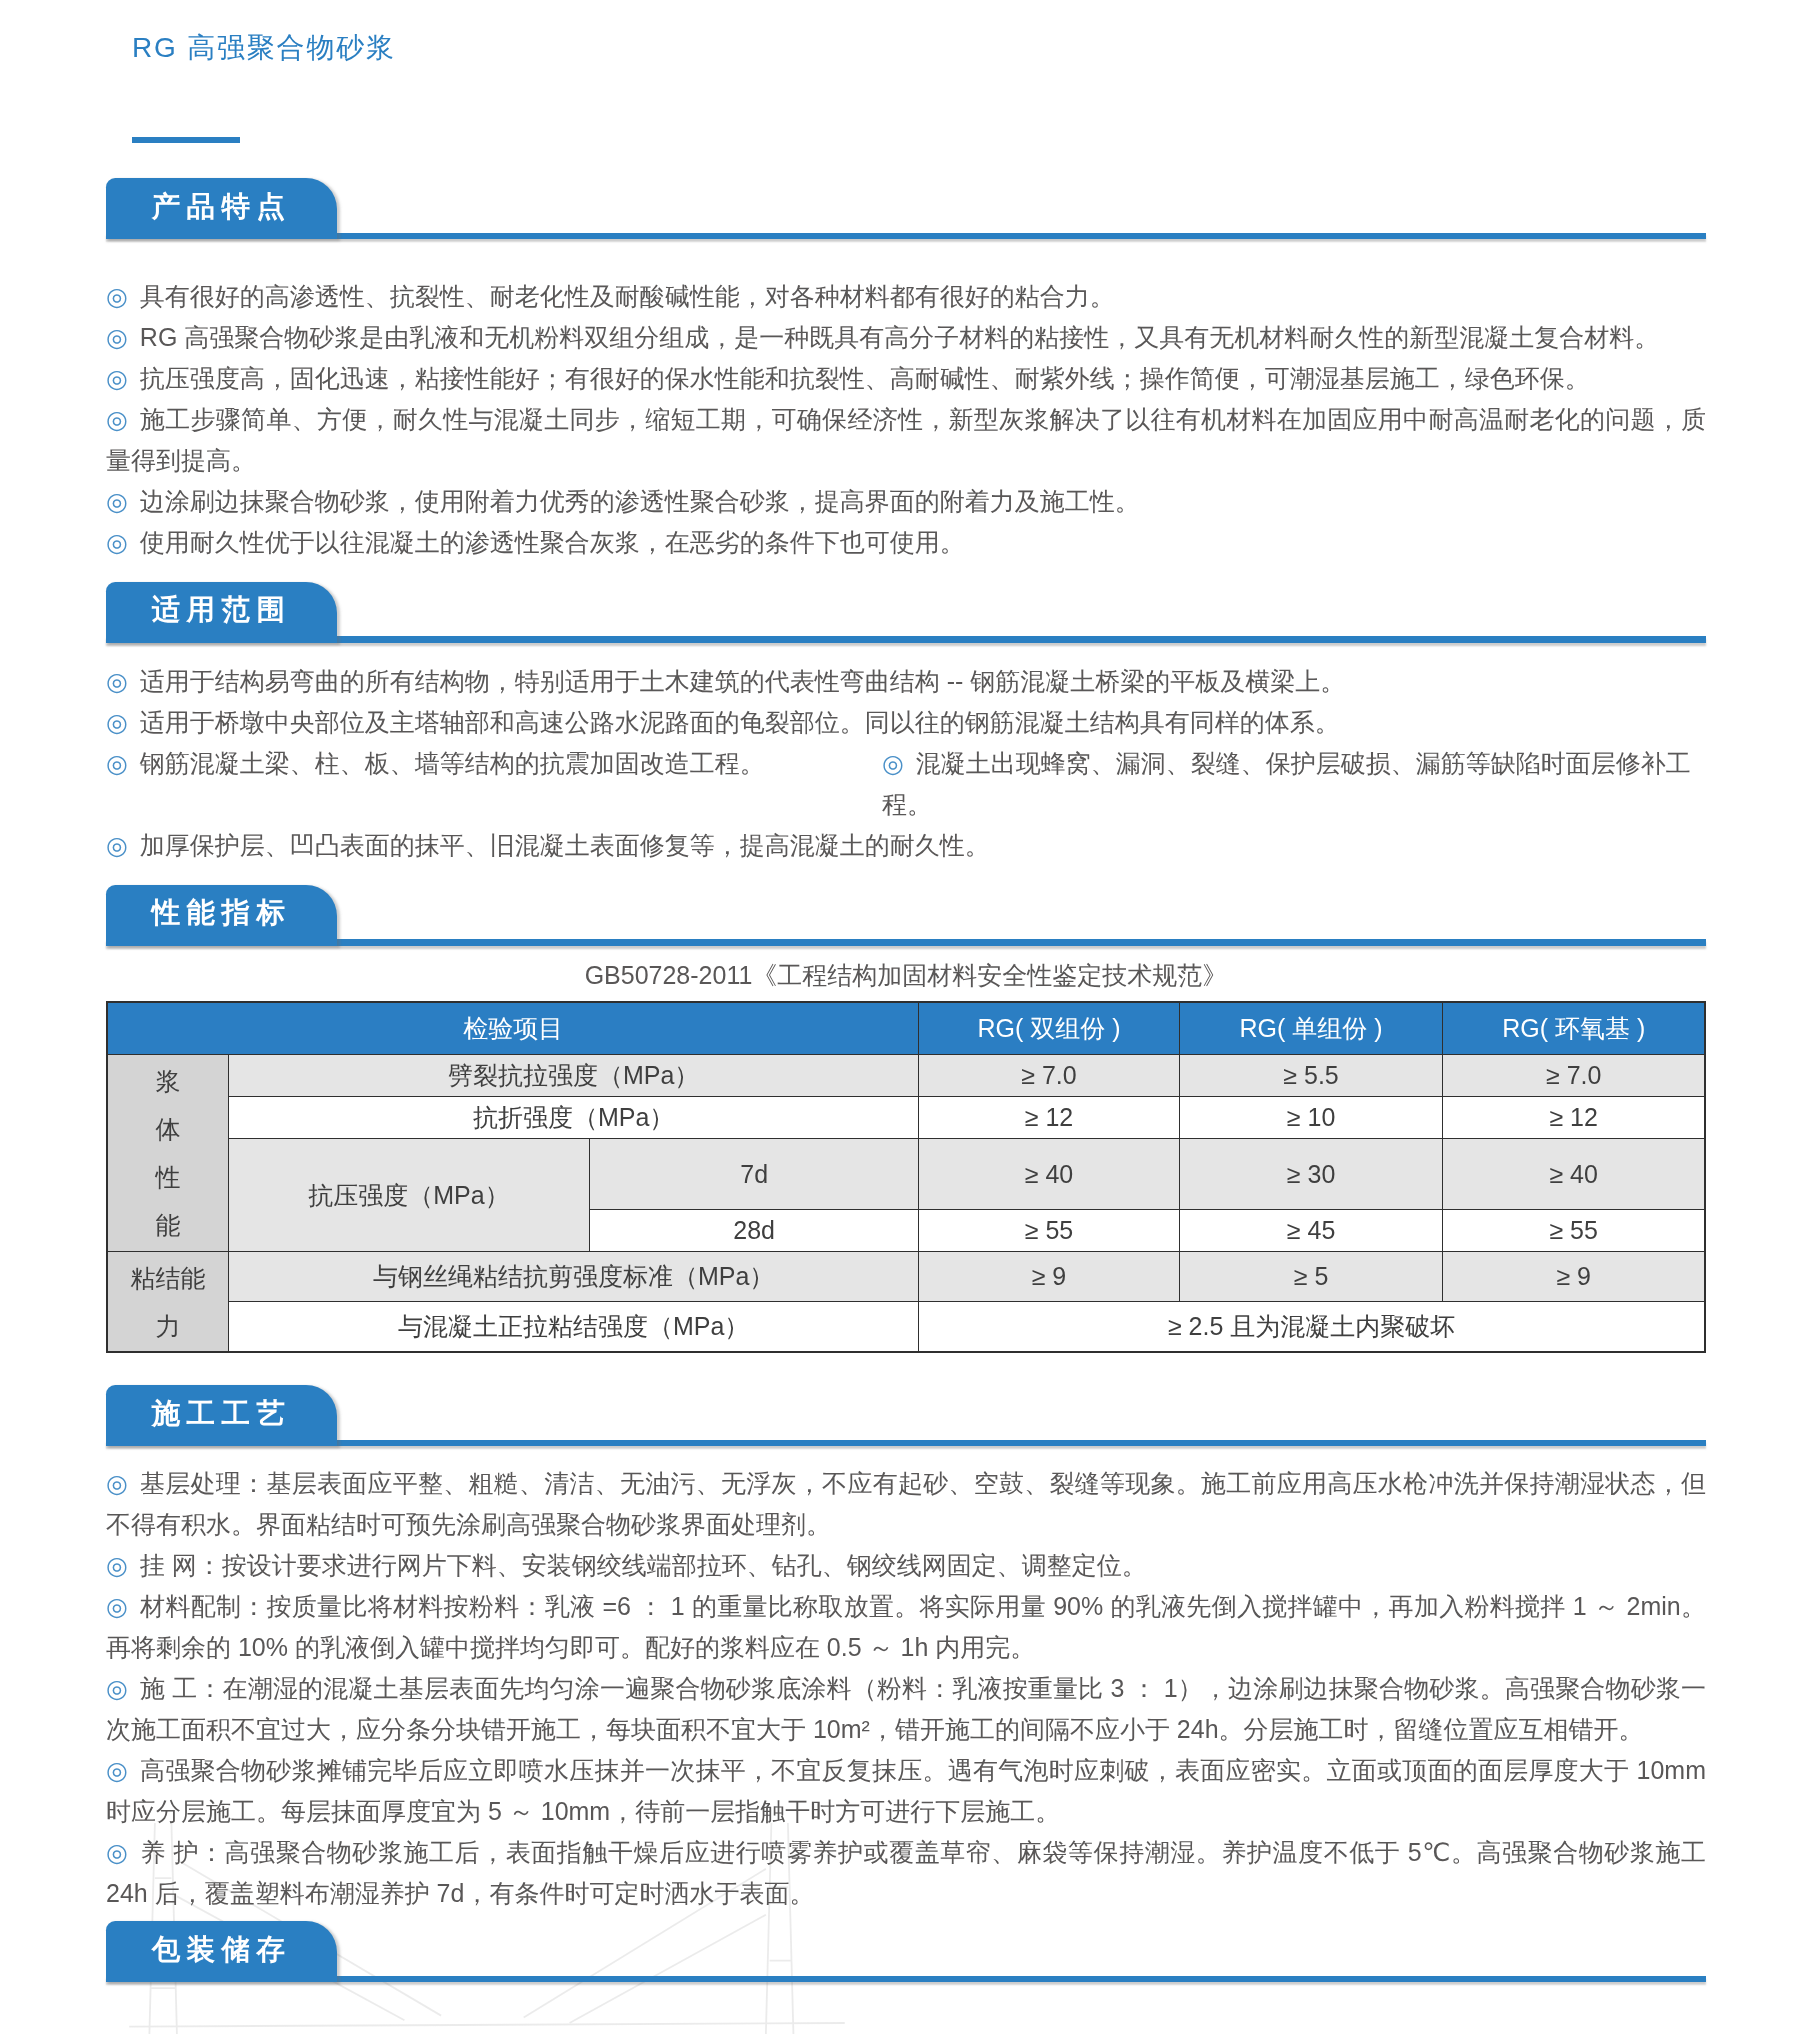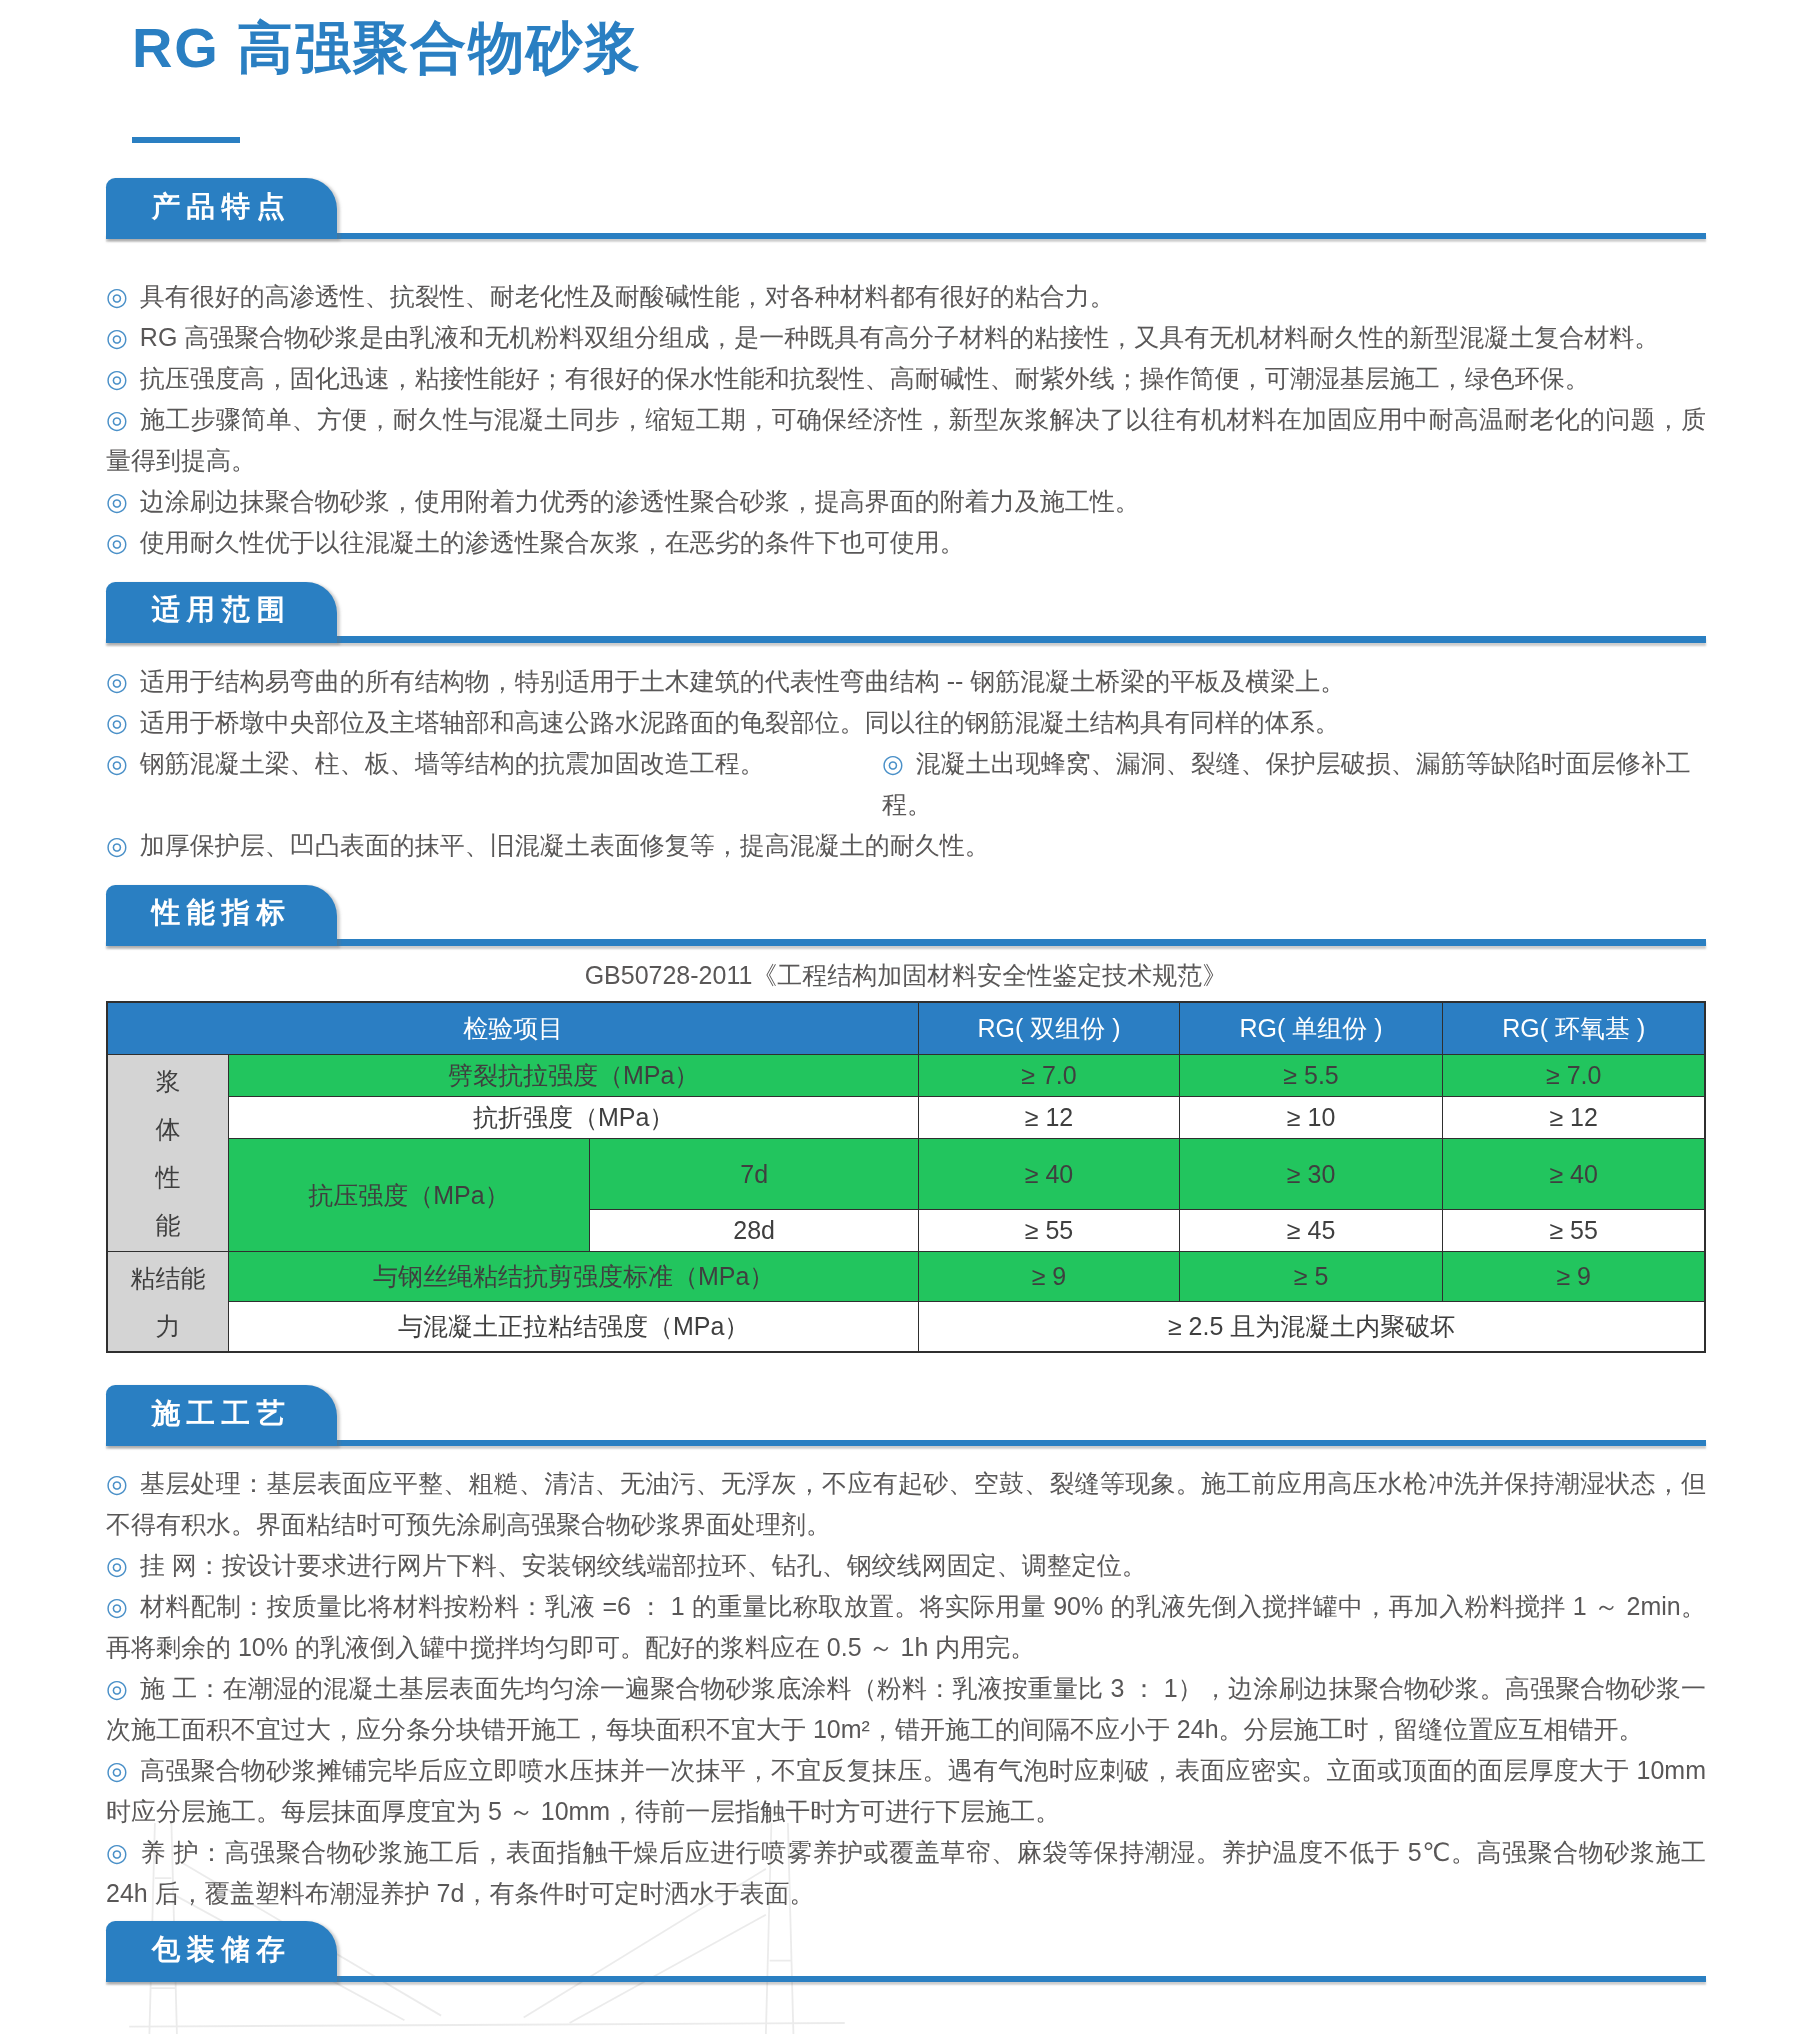--- a/index.html
+++ b/index.html
@@ -12,22 +12,22 @@
     color:#595757;
     overflow:hidden;
     box-sizing:border-box;
     padding:20px 103px 0 106px;
   }
   .content{position:relative;z-index:1;}
 
   
   .doc-title{
     margin:0 0 0 26px;
-    font-size:56px;
-    font-weight:bold;
+    font-size:28px;
+    font-weight:normal;
     color:#2a7fc2;
     letter-spacing:1.8px;
     line-height:55px;
   }
   .title-underline{
     margin:62px 0 0 26px;
     width:108px;height:6.4px;
     background:#2a7fc2;
   }
 
@@ -89,21 +89,21 @@
     height:42px;
     font-weight:normal;
     box-sizing:border-box;
     margin-left:17px;
   }
   table.perf thead th{
     background:#2b7ec3;
     color:#ffffff;
     height:53px;
   }
-  .bg-gray{background:#22c55e;}
+  .bg-gray{background:#e5e5e5;}
   .bg-white{background:#ffffff;}
   th.group{
     background:#d4d4d4;
     white-space:pre-line;
     line-height:48px;
     color:#3f3f3f;
   }
 
   
   .watermark{

